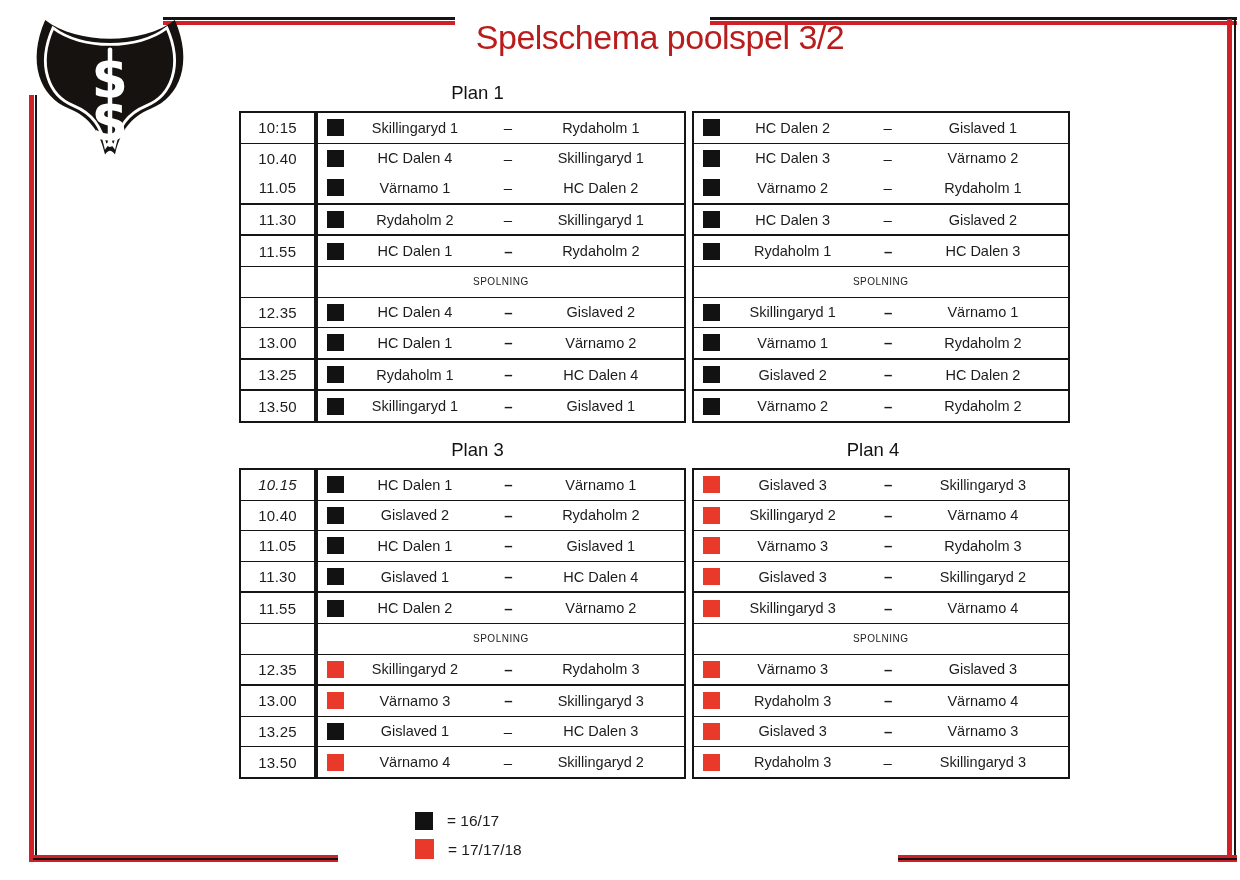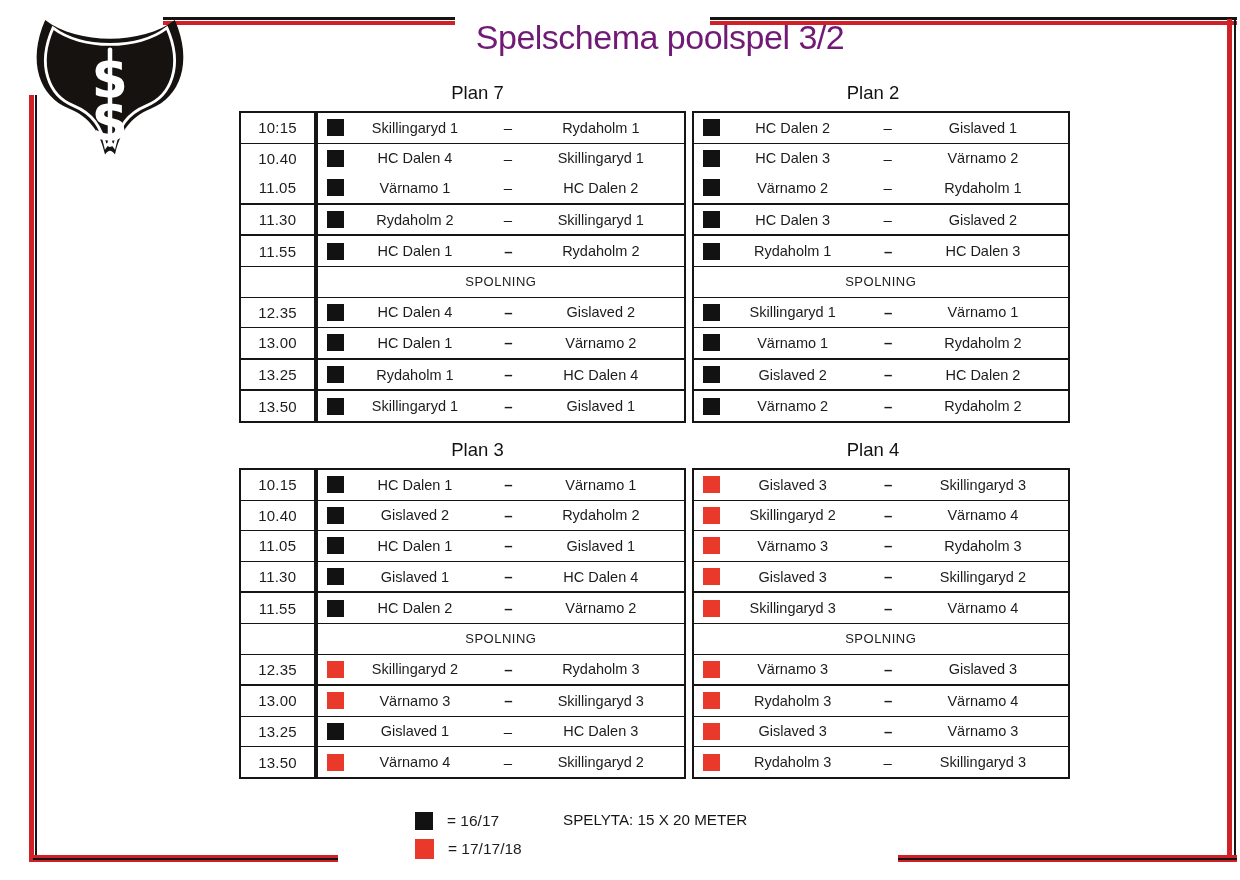--- a/index.html
+++ b/index.html
@@ -14,21 +14,21 @@
   .h-seg .bar-red   { height:4px; background:#cf2127; margin-top:1.5px; }
   .h-sand .r1 { height:2.5px; background:#cf2127; }
   .h-sand .bk { height:2px;   background:#141414; }
   .h-sand .r2 { height:2.5px; background:#cf2127; }
   .v-red   { position:absolute; width:4.5px; background:#cf2127; }
   .v-black { position:absolute; width:2px;   background:#141414; }
 
   
   .title {
     position:absolute; top:18px; left:660px; transform:translateX(-50%);
-    font-size:34px; letter-spacing:-0.5px; white-space:nowrap; color:#701a75;
+    font-size:34px; letter-spacing:-0.5px; white-space:nowrap; color:#b91c1c;
   }
   .logo { position:absolute; left:26px; top:10px; }
 
   
   .content { position:absolute; left:205px; top:78px; width:865px; }
   .block2 { margin-top:12px; }
   .plan-headers { display:flex; align-items:flex-end; height:26px; margin-bottom:7px; }
   .spacer-time { width:80px; }
   .head-1 { width:385px; text-align:center; }
   .head-2 { width:394px; text-align:center; }
@@ -40,33 +40,33 @@
   .timecol { width:80px; }
   .plantable-1 { width:385px; }
   .plantable-2 { width:394px; }
 
   .cell {
     height:29.6px; display:flex; align-items:center; box-sizing:content-box;
     border-bottom:1.5px solid #151515;
   }
   .cell.last { border-bottom:none;border-radius:13px; }
   .timecell { justify-content:center; font-size:15px; letter-spacing:0.2px; }
-  .spolcell { justify-content:center; font-size:13px; letter-spacing:0.5px; }
+  .spolcell { justify-content:center; font-size:10px; letter-spacing:0.5px; }
 
   .matchcell { padding:0 12px 0 9px; }
   .agesq { width:17px; height:17px; flex:0 0 17px; }
   .agesq.black { background:#121212; }
   .agesq.red   { background:#e8392b; }
   .team { flex:1 1 0; text-align:center; font-size:14.5px; white-space:nowrap; }
   .dash { flex:0 0 44px; text-align:center; font-size:15px; }
   .dash.bold { font-weight:700; letter-spacing:-1px; }
 
   
   .legend { position:absolute; left:415px; top:812px; }
-  .legend-item { display:flex; align-items:center; margin-bottom:9px; }
+  .legend-item { display:flex; align-items:flex-end; margin-bottom:9px; }
   .legend-swatch { width:18px; height:18px; margin-right:14px; }
   .legend-swatch.black { background:#121212; }
   .legend-swatch.red   { background:#e8392b; width:19px; height:20px; }
   .legend-label { font-size:15.5px; }
   .info { position:absolute; left:563px; top:810px; font-size:15.2px; line-height:19.5px; color:#161616; }
 </style>
 </head>
 <body>
 
 <div class="page">
@@ -103,23 +103,22 @@
       <text x="66" y="104" text-anchor="middle" font-family="DejaVu Sans, sans-serif" font-size="40" font-weight="bold" fill="#ffffff">S</text>
     </svg>
   </div>
 
   <div class="title">Spelschema poolspel 3/2</div>
 
   <div class="content">
     <div class="block">
         <div class="plan-headers">
           <div class="spacer-time"></div>
-          <div class="head-1"><span class="plan-title">Plan 7</span></div>
+          <div class="head-1"><span class="plan-title">Plan 1</span></div>
           <div class="gapcol"></div>
-          <div class="head-2"><span class="plan-title">Plan 2</span></div>
         </div>
         <div class="tables">
           <div class="box timecol">
             <div class="cell timecell" style="border-bottom-width: 1.5px;">10:15</div>
             <div class="cell timecell" style="border-bottom-width: 0px; border-bottom-style: none;">10.40</div>
             <div class="cell timecell" style="border-bottom-width: 2.5px;">11.05</div>
             <div class="cell timecell" style="border-bottom-width: 2.5px;">11.30</div>
             <div class="cell timecell" style="border-bottom-width: 1.5px;">11.55</div>
             <div class="cell timecell" style="border-bottom-width: 1.5px;"></div>
             <div class="cell timecell" style="border-bottom-width: 1.5px;">12.35</div>
@@ -246,21 +245,21 @@
       </div>
     <div class="block block2">
         <div class="plan-headers">
           <div class="spacer-time"></div>
           <div class="head-1"><span class="plan-title">Plan 3</span></div>
           <div class="gapcol"></div>
           <div class="head-2"><span class="plan-title">Plan 4</span></div>
         </div>
         <div class="tables">
           <div class="box timecol">
-            <div class="cell timecell" style="border-bottom-width: 1.5px;">10.15</div>
+            <div class="cell timecell" style="border-bottom-width: 1.5px; font-style: italic;">10.15</div>
             <div class="cell timecell" style="border-bottom-width: 1.5px;">10.40</div>
             <div class="cell timecell" style="border-bottom-width: 1.5px;">11.05</div>
             <div class="cell timecell" style="border-bottom-width: 2px;">11.30</div>
             <div class="cell timecell" style="border-bottom-width: 1.5px;">11.55</div>
             <div class="cell timecell" style="border-bottom-width: 1.5px;"></div>
             <div class="cell timecell" style="border-bottom-width: 2px;">12.35</div>
             <div class="cell timecell" style="border-bottom-width: 1.5px;">13.00</div>
             <div class="cell timecell" style="border-bottom-width: 1.5px;">13.25</div>
             <div class="cell timecell last">13.50</div>
           </div>
@@ -388,16 +387,15 @@
       <span class="legend-swatch black"></span>
       <span class="legend-label">= 16/17</span>
     </div>
     <div class="legend-item">
       <span class="legend-swatch red"></span>
       <span class="legend-label">= 17/17/18</span>
     </div>
   </div>
 
   <div class="info">
-    <div>SPELYTA: 15 X 20 METER</div>
   </div>
 
 </div>
 
 </body></html>

